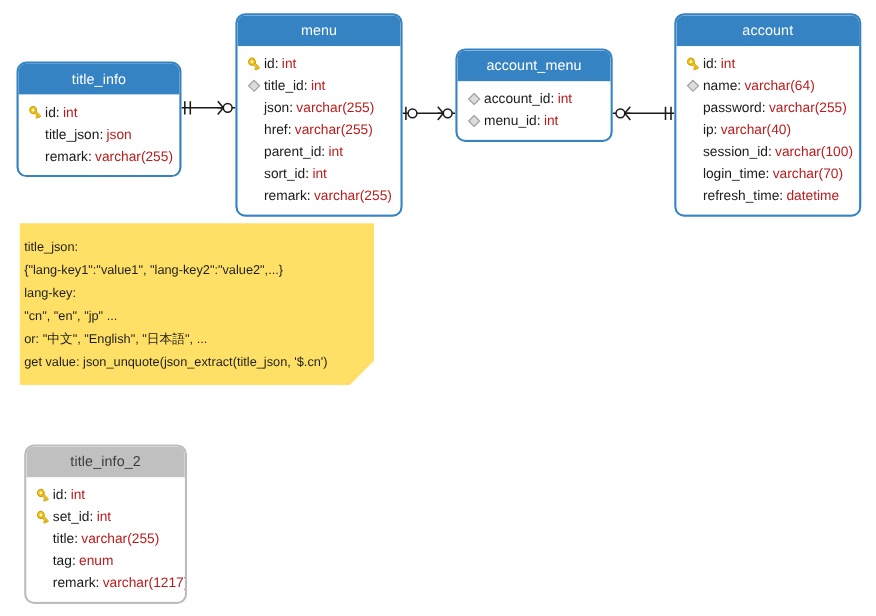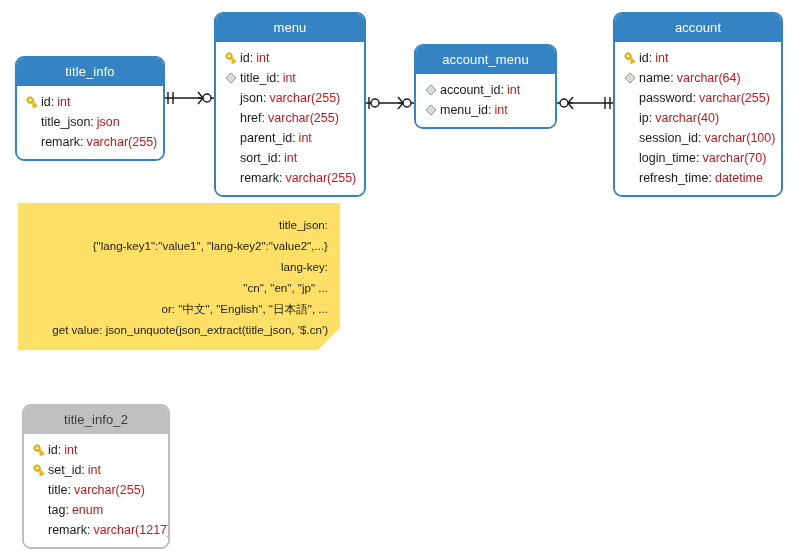--- a/index.html
+++ b/index.html
@@ -83,21 +83,20 @@
   }
 
   
   .note {
     position: absolute;
     background: #ffe066;
     box-sizing: border-box;
     padding: 11px 12px 10px 4px;
     font-size: 11.6px;
     color: #1d1d1d;
-    text-align: right;
   }
   .note-line {
     line-height: 21px;
     white-space: nowrap;
   }
   .note-fold {
     position: absolute;
     right: 0;
     bottom: 0;
     width: 0;

